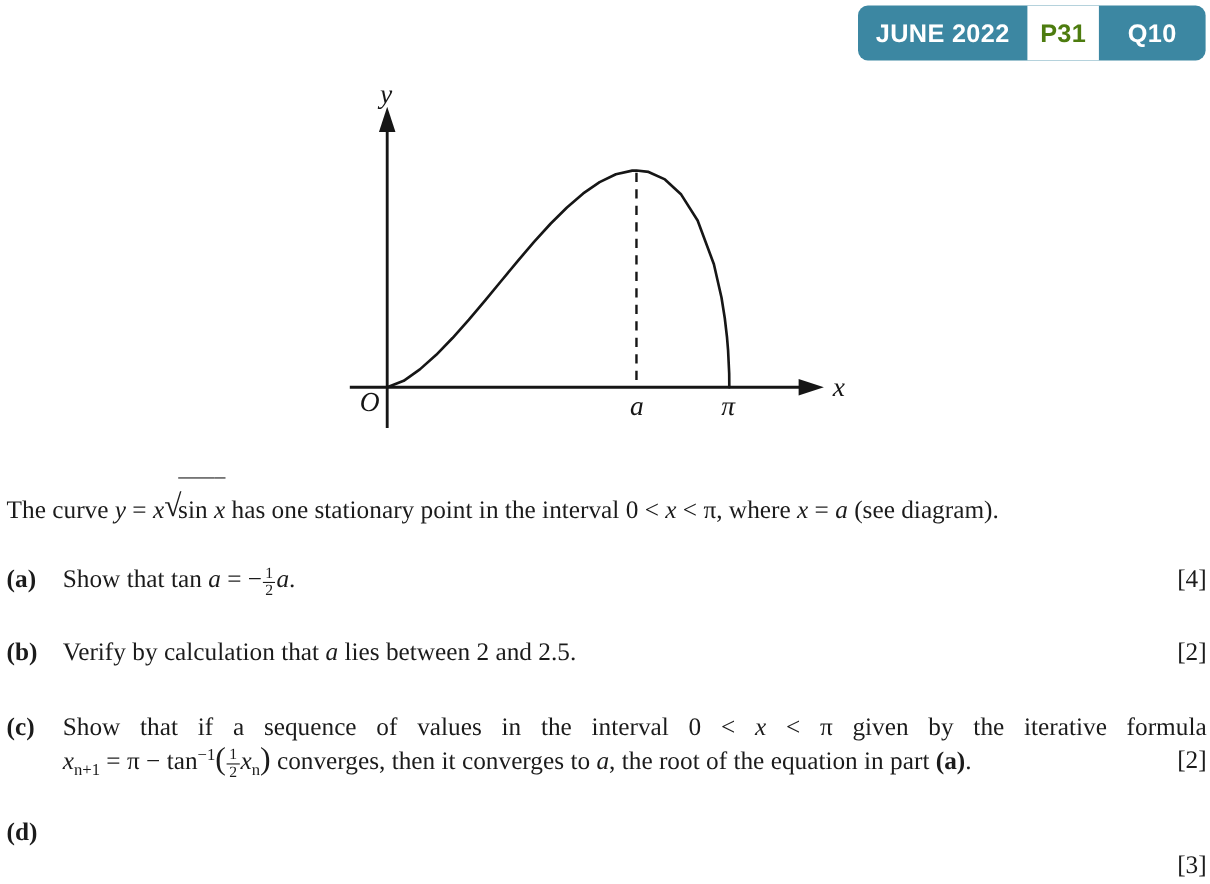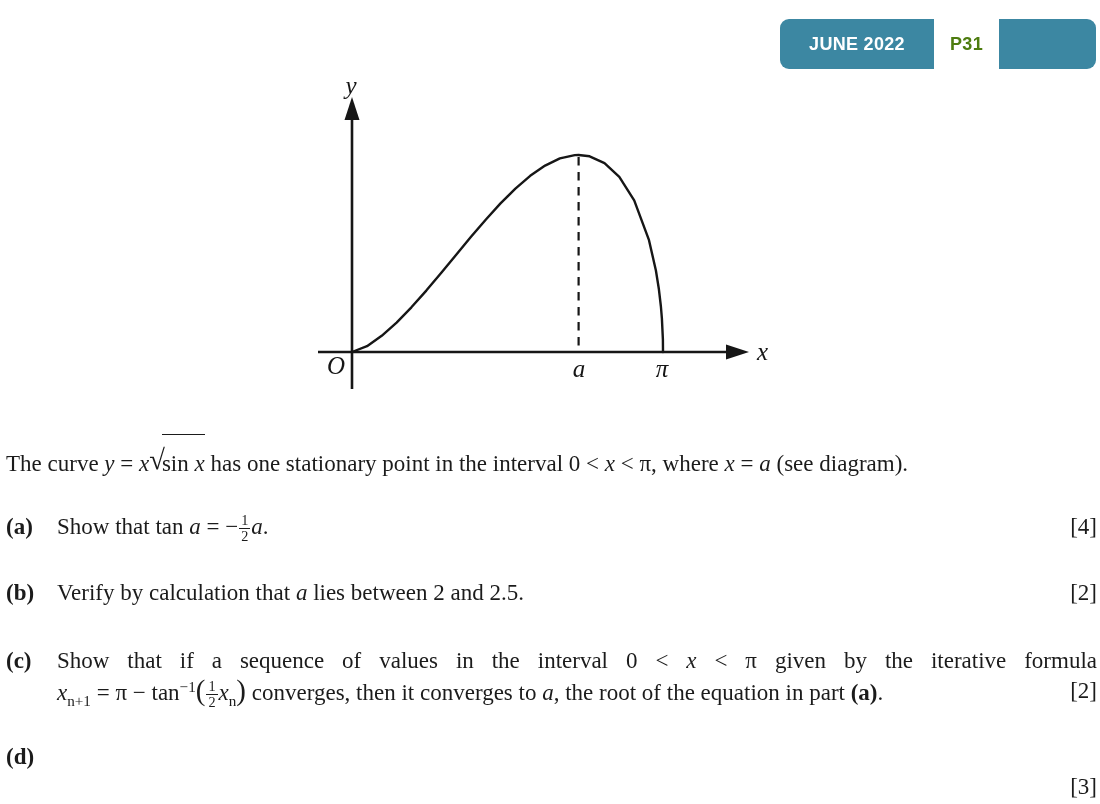--- a/index.html
+++ b/index.html
@@ -3,23 +3,23 @@
 <meta charset="utf-8">
 <style>
   html,body{margin:0;padding:0;background:#fff;}
   .page{
     position:relative; width:1100px; height:804px; background:#ffffff;
     font-family:"Liberation Serif", serif; color:#1b1b1b; overflow:hidden;
   }
 
   
   .badge{
-    position:absolute; left:780px; top:19px; width:316px; height:50px;
+    position:absolute; left:780px; top:5px; width:316px; height:50px;
     background:#3c87a2; border-radius:9px; display:flex; align-items:stretch;
-    font-family:"Liberation Sans", sans-serif; font-weight:700; font-size:18px;
+    font-family:"Liberation Sans", sans-serif; font-weight:700; font-size:23px;
     color:#ffffff; overflow:hidden; letter-spacing:0.3px;
   }
   .badge-section{display:flex; align-items:center; justify-content:center;}
   .badge-session{flex:0 0 154px;}
   .badge-paper{flex:0 0 65px; background:#ffffff; color:#4d7c0f;}
   .badge-question{flex:1;}
 
   
   .diagram{position:absolute; left:300px; top:70px;}
   .diagram text{
@@ -58,20 +58,21 @@
   .fden{display:block;}
 </style>
 </head>
 <body>
 
 <div class="page">
 
   <div class="badge">
     <div class="badge-section badge-session">JUNE 2022</div>
     <div class="badge-section badge-paper">P31</div>
+    <div class="badge-section badge-question">Q10</div>
   </div>
 
   <svg class="diagram" width="480" height="325" viewBox="300 70 480 325">
 
     <line x1="352" y1="389" x2="352" y2="107" stroke="#161616" stroke-width="2.6"></line>
     <polygon points="352,97 344.5,120 359.5,120" fill="#161616"></polygon>
     <line x1="318" y1="352" x2="738" y2="352" stroke="#161616" stroke-width="2.6"></line>
     <polygon points="749,352 726,344.5 726,359.5" fill="#161616"></polygon>
 
     <polyline fill="none" stroke="#161616" stroke-width="2.4" stroke-linejoin="round" stroke-linecap="round" points="352,352 367,346.2 381.7,335.8 396.6,322.6 411.4,307.3 426.3,290.6 441.1,273 456,255 470.8,237.1 485.7,219.7 500.5,203.4 515.4,188.6 530.2,175.8 545.1,165.6 559.9,158.4 574.8,155.1 578.6,155 589.6,156.3 604.5,163.1 619.3,176.9 634.2,200.4 649,240.2 655.9,270.5 658.9,289.3 660.9,306.5 661.9,318.6 662.9,339.6 663,352"></polyline>

